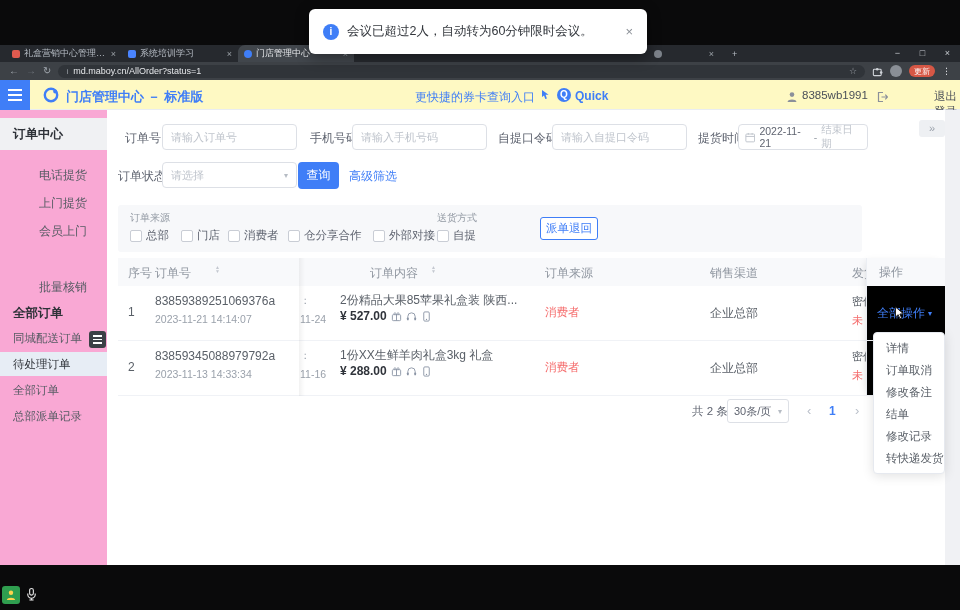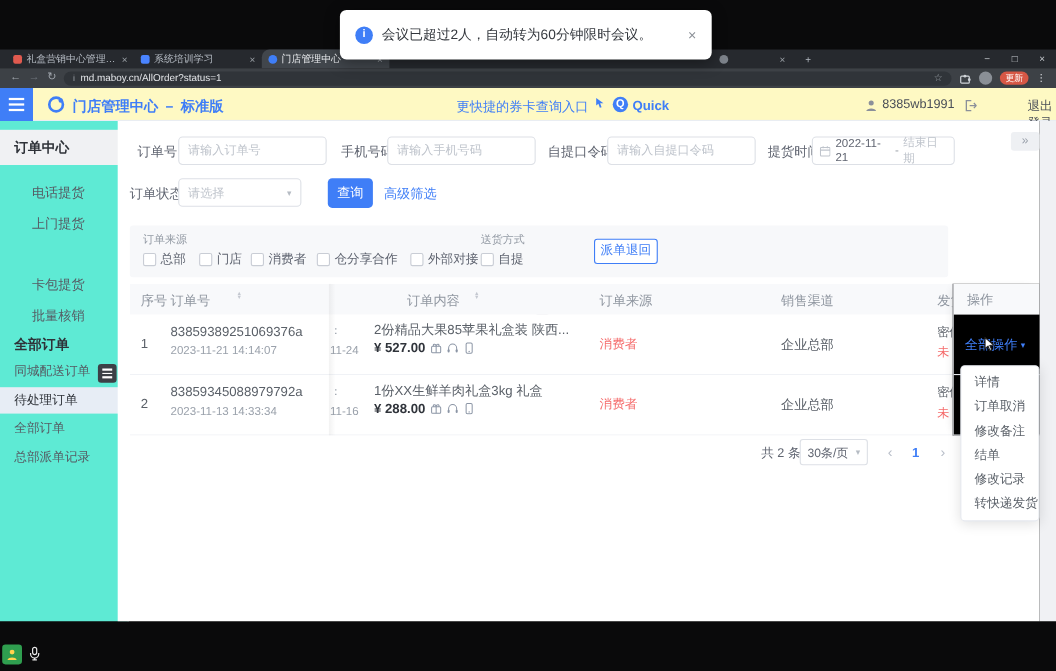--- a/index.html
+++ b/index.html
@@ -48,25 +48,25 @@
   .pointer-ic { position:absolute; left:538px; top:8px; }
   .qbadge { position:absolute; left:557px; top:8px; width:14px; height:14px; border-radius:50%;
             background:#3f7ef7; color:#fff; font-size:10px; font-weight:bold; text-align:center; line-height:14px; }
   .quick-label { position:absolute; left:575px; top:9px; font-size:12px; color:#3f7ef7; font-weight:bold; }
   .user-ic { position:absolute; left:786px; top:9px; }
   .username { position:absolute; left:802px; top:9px; font-size:11.5px; color:#4a4f58; }
   .logout-ic { position:absolute; left:876px; top:9px; }
   .logout { position:absolute; left:891px; top:9px; font-size:11.5px; color:#4a4f58;margin-left:43px; }
 
   
-  #sidebar { position:absolute; left:0; top:110px; width:117px; height:455px; background:#5eead4;
+  #sidebar { position:absolute; left:0; top:110px; width:117px; height:455px; background:#f9a8d4;
              border-right:1px solid #eef0f3; }
   .sb-g1 { position:absolute; left:0; top:8px; width:100%; height:32px; background:#f0f1f3;
            line-height:32px; padding-left:13px; font-size:12.5px; font-weight:bold; color:#2e3238; }
-  .sb-item { position:absolute; left:8px; width:100%; height:26px; line-height:26px; padding-left:21px;
+  .sb-item { position:absolute; left:18px; width:100%; height:26px; line-height:26px; padding-left:21px;
              font-size:12px; color:#565b63; }
   .sb-g2 { position:absolute; left:0; top:190px; width:100%; height:26px; line-height:26px;
            padding-left:13px; font-size:12.5px; font-weight:bold; color:#2e3238; }
   .sb-sub { position:absolute; left:0; width:100%; height:24px; line-height:24px; padding-left:13px;
             font-size:11.5px; color:#565b63; }
   .sb-sub.active { background:#e7edf5; color:#2e3238; }
   #handle { position:absolute; left:89px; top:331px; width:17px; height:17px; background:#3c4046;
             border-radius:3px; display:flex; flex-direction:column; justify-content:center;
             align-items:center; gap:2px; z-index:6; }
   #handle i { width:9px; height:1.5px; background:#fff; display:block; }
@@ -75,21 +75,21 @@
   #main { position:absolute; left:107px; top:110px; width:838px; height:455px; background:#fff; }
   #rightstrip { position:absolute; left:945px; top:110px; width:15px; height:455px; background:#f0f1f4; }
   .flabel { position:absolute; font-size:12px; color:#5f6470; white-space:nowrap; }
   .finput { position:absolute; height:26px; border:1px solid #dde0e6; border-radius:4px; font-size:11px;
             color:#333; padding:0 8px; outline:none; background:#fff; font-family:inherit; }
   .finput::placeholder { color:#bfc4cc; }
   .datebox { position:absolute; left:631px; top:14px; width:130px; height:26px; border:1px solid #dde0e6;
              border-radius:4px; display:flex; align-items:center; gap:4px; padding:0 6px; background:#fff; }
   .dval { font-size:10.5px; color:#5f6470; } .dsep { font-size:10.5px; color:#9aa0a8; }
   .dend { font-size:10.5px; color:#bfc4cc; }
-  .selbox { position:absolute; left:55px; top:52px; width:112px; height:26px; border:1px solid #dde0e6;
+  .selbox { position:absolute; left:55px; top:52px; width:135px; height:26px; border:1px solid #dde0e6;
             border-radius:4px; display:flex; align-items:center; padding:0 8px; background:#fff; }
   .selbox .ph { flex:1; font-size:11px; color:#bfc4cc; }
   .caret { font-size:8px; color:#b6bcc4; }
   .btn-primary { position:absolute; left:191px; top:52px; width:41px; height:27px; background:#3f7ef7;
                  border-radius:4px; color:#fff; font-size:12px; text-align:center; line-height:27px; }
   .adv { position:absolute; left:242px; top:58px; font-size:12px; color:#3f7ef7; }
   .collapse { position:absolute; left:812px; top:10px; width:26px; height:17px; background:#eef0f3;
               border-radius:3px; color:#9aa1ab; font-size:11px; text-align:center; line-height:16px; }
 
   .panel { position:absolute; left:11px; top:95px; width:744px; height:47px; background:#f7f8fa; border-radius:3px; }
@@ -239,21 +239,21 @@
           <path d="M5.5 6h6M9.3 3.7 11.5 6 9.3 8.3" fill="none" stroke="#8b909a" stroke-width="1.2"></path>
         </svg>
     </span>
     <span class="logout">退出登录</span>
   </div>
 
   <div id="sidebar">
     <div class="sb-g1">订单中心</div>
     <div class="sb-item" style="top:52px;">电话提货</div>
     <div class="sb-item" style="top:80px;">上门提货</div>
-    <div class="sb-item" style="top:136px;">卡包提货</div>
+    <div class="sb-item" style="top:108px;">会员上门</div>
     <div class="sb-item" style="top:164px;">批量核销</div>
     <div class="sb-g2">全部订单</div>
     <div class="sb-sub" style="top:216px;">同城配送订单</div>
     <div class="sb-sub active" style="top:242px;">待处理订单</div>
     <div class="sb-sub" style="top:268px;">全部订单</div>
     <div class="sb-sub" style="top:294px;">总部派单记录</div>
   </div>
   <div id="handle">
       <i></i>
       <i></i>

